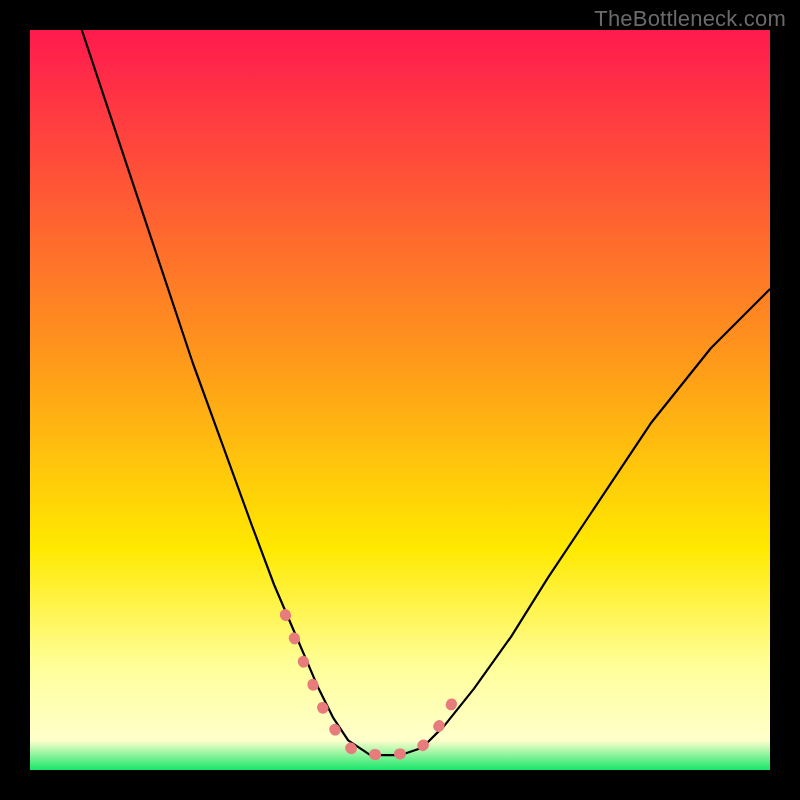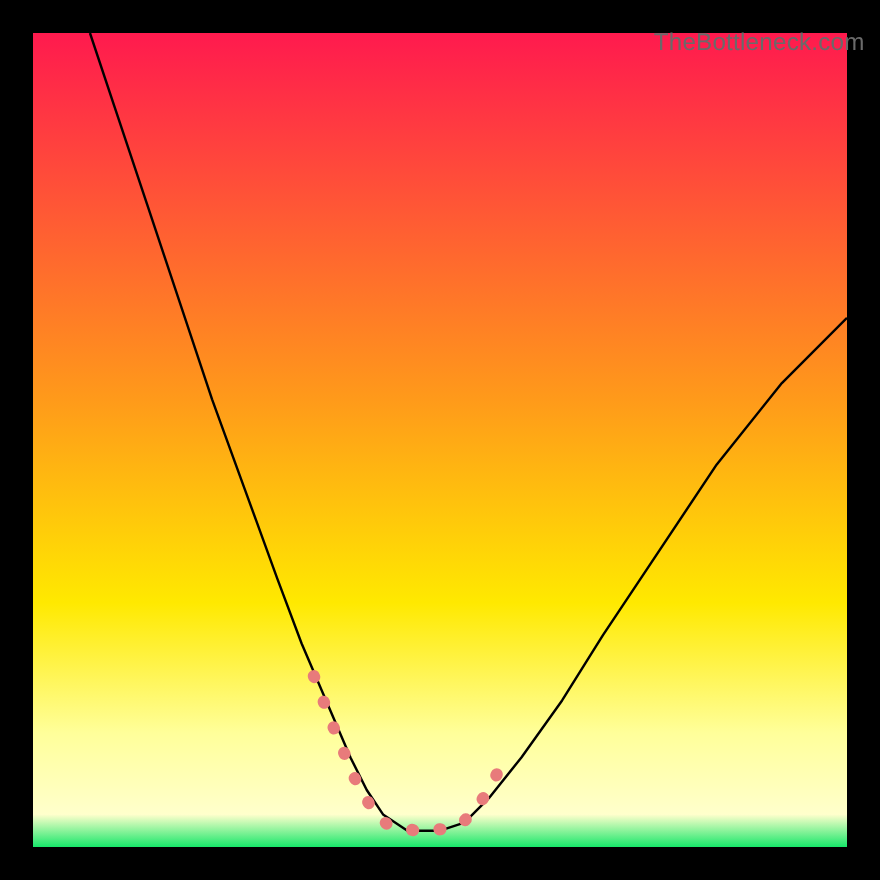--- a/index.html
+++ b/index.html
@@ -19,21 +19,20 @@
   }
   .watermark {
     position: absolute;
     top: 6px;
     right: 14px;
     color: #6a6a6a;
     font-size: 22px;
     font-weight: 400;
     letter-spacing: 0.2px;
     z-index: 5;
-    margin-top: 19px;
   }
   svg.plot {
     position: absolute;
     top: 30px;
     left: 30px;
     width: 740px;
     height: 740px;
   }
 </style>
 </head>

